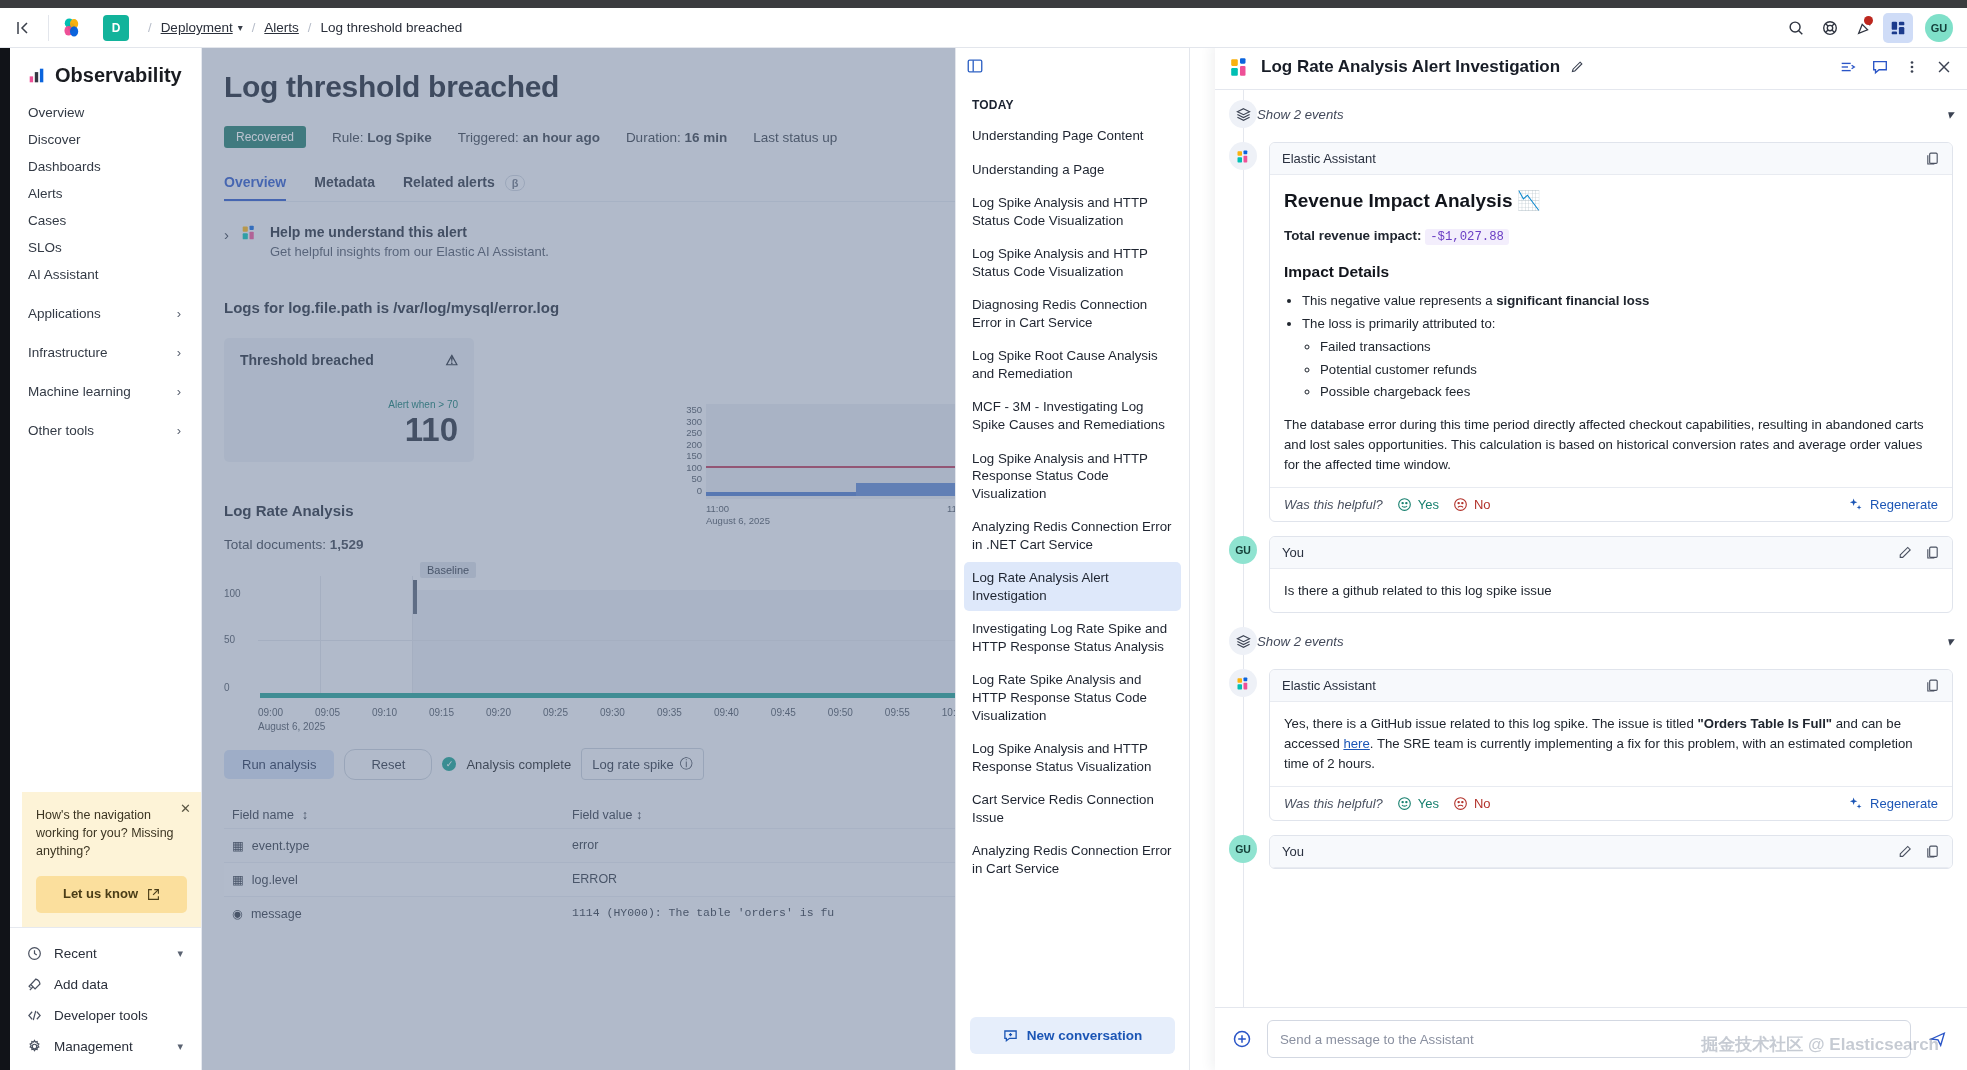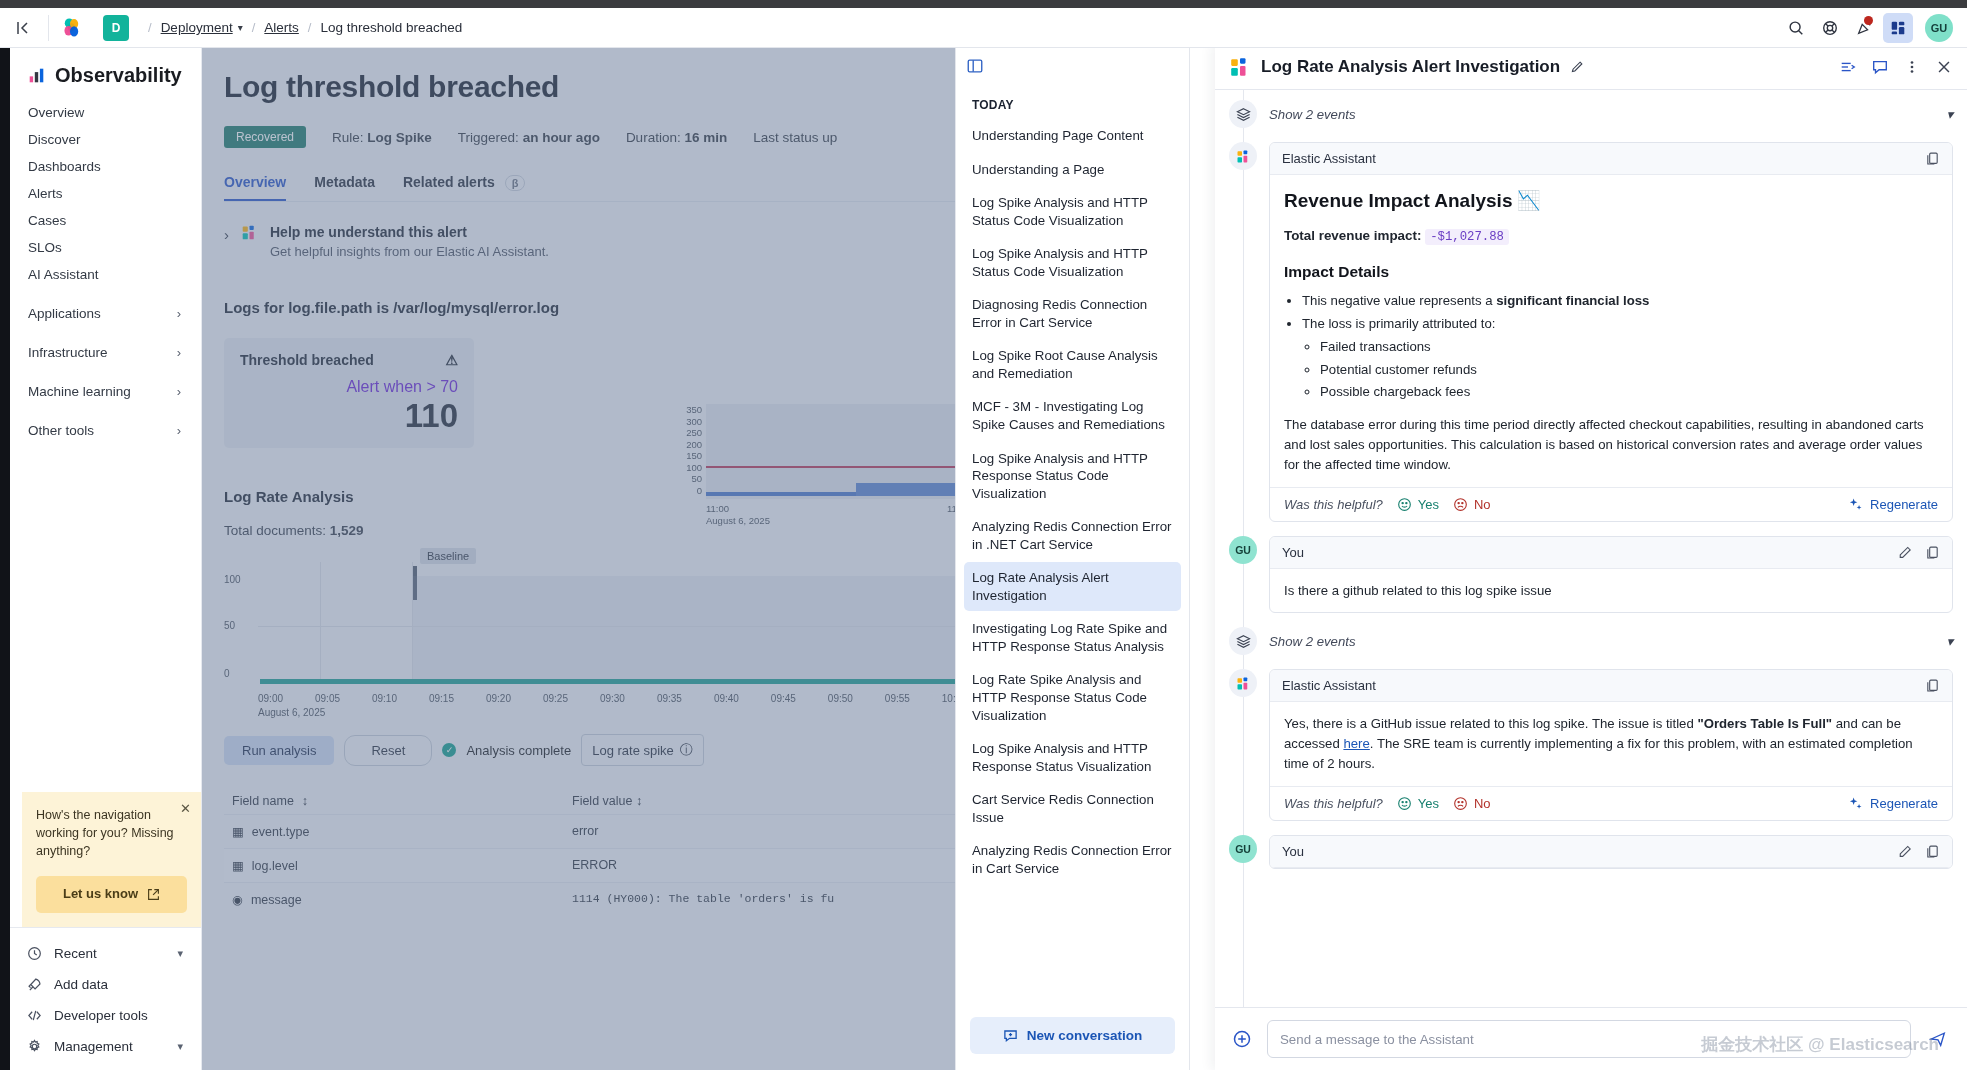--- a/index.html
+++ b/index.html
@@ -118,21 +118,21 @@
   .m-tabs .t.sel { color: #2a55c7; border-bottom: 2px solid #2a55c7; }
   .m-badge-b { font-size: 11px; color:#6b7384; border:1px solid #c6ccd8; border-radius:10px; padding:1px 6px; margin-left:6px;}
   .m-hr { height:1px; background:#dde2ea; margin: 0 0 0 0;}
   .m-ai-row { display:flex; gap:12px; align-items:flex-start; margin-top: 22px; }
   .m-ai-chev { color:#3a4150; font-size:15px; margin-top:2px;}
   .m-ai-title { font-size:14px; font-weight:700; color:#222a38;}
   .m-ai-sub { font-size:13px; color:#4b5263; margin-top:4px;}
   .m-sec-title { font-size:15px; font-weight:700; color:#222a38; margin-top: 40px;}
   .thr-card { margin-top: 22px; width: 250px; background:#e2e6ee; border-radius:5px; padding:14px 16px; }
   .thr-h { display:flex; justify-content:space-between; font-size:14px; font-weight:700; color:#222a38;}
-  .thr-sub { text-align:right; font-size:16px; color:#6d28d9; margin-top:10px;}
+  .thr-sub { text-align:right; font-size:10px; color:#0f766e; margin-top:31px;}
   .thr-num { text-align:right; font-size:33px; font-weight:700; color:#252d3b; line-height:1.1; margin-top:2px;}
   .chart-wrap { position:absolute; left: 478px; top: 360px; width: 290px; }
   .yax { font-size: 9.5px; color:#4a5260; line-height: 11.5px; text-align:right; width:22px;}
   .mini-chart { position:relative; height:95px; background:#dfe4ec; margin-left:4px;}
   .mini-red { position:absolute; left:0; right:0; top:62px; height:2px; background:#b8395a;}
   .mini-blue { position:absolute; left:0; right:0; top:88px; height:4px; background:#4a76c9;}
   .mini-blue2 { position:absolute; left:150px; width:120px; top:79px; height:13px; background:#5b83cf;}
   .xax { font-size:9.5px; color:#4a5260; margin-left:26px; margin-top:4px; line-height:12px;}
 
   .lra { margin-top: 40px; }
@@ -223,21 +223,21 @@
   ul.b ul { margin: 3px 0 3px 18px; }
   .para { margin-top: 13px; }
   .card-foot {
     border-top: 1px solid #e8ebf1; padding: 9px 14px; display:flex; align-items:center;
     font-size: 13px; color:#4a5160; gap: 14px;
   }
   .ask { font-style: italic; }
   .yes { color:#18806f; display:flex; align-items:center; gap:6px; cursor:pointer;}
   .no { color:#b2322b; display:flex; align-items:center; gap:6px; cursor:pointer;}
   .regen { margin-left:auto; color:#1b55b5; display:flex; align-items:center; gap:7px; cursor:pointer; font-weight:500;}
-  .events-row { display:flex; gap:12px; align-items:center; margin-bottom:14px; position:relative;}
+  .events-row { display:flex; gap:0; align-items:center; margin-bottom:14px; position:relative;}
   .events-card { flex:1; display:flex; align-items:center; font-size:13.2px; color:#42495a; font-style: italic;}
   .events-card .ch { margin-left:auto; color:#3b4252; }
   .fly-foot { border-top: 1px solid #e4e7ee; padding: 12px 14px; display:flex; align-items:center; gap:12px;}
   .plus-btn { width:26px; height:26px; display:flex; align-items:center; justify-content:center; color:#2a55c7; cursor:pointer;}
   .msg-input {
     flex:1; border:1px solid #d3d8e2; border-radius:6px; height:38px;
     display:flex; align-items:center; padding: 4px 12px; color:#8a90a0; font-size:13.3px; cursor:text;
   }
   .send-btn { width:30px; height:30px; display:flex; align-items:center; justify-content:center; color:#2a55c7; cursor:pointer;}
   .watermark {

